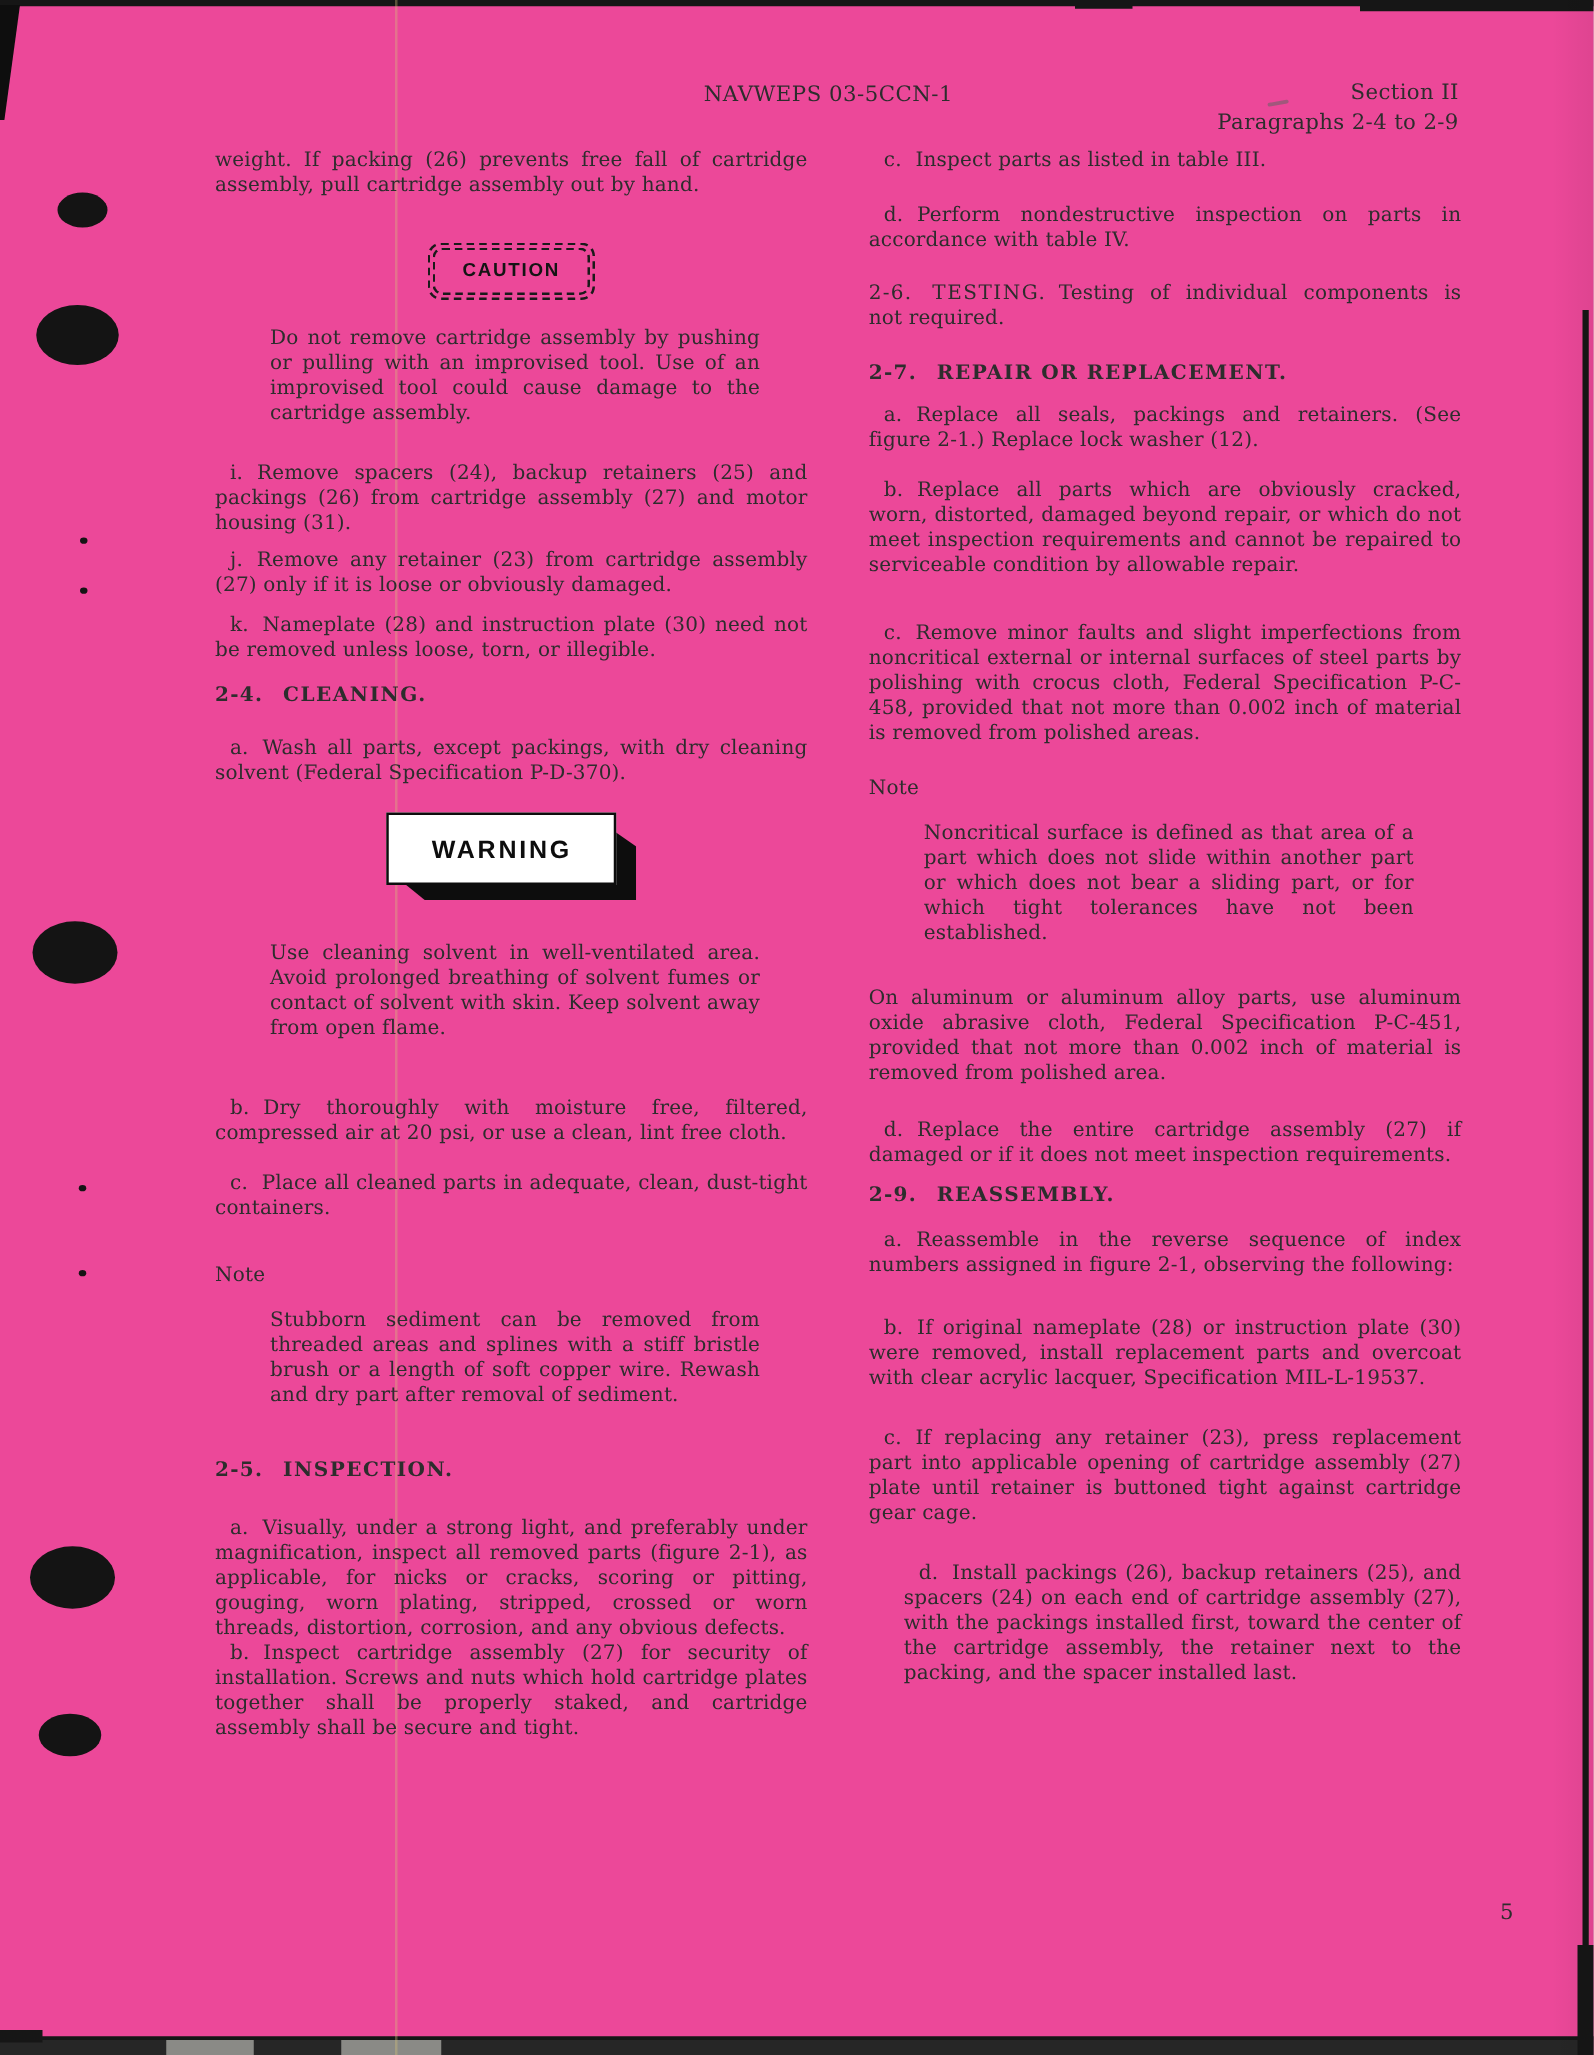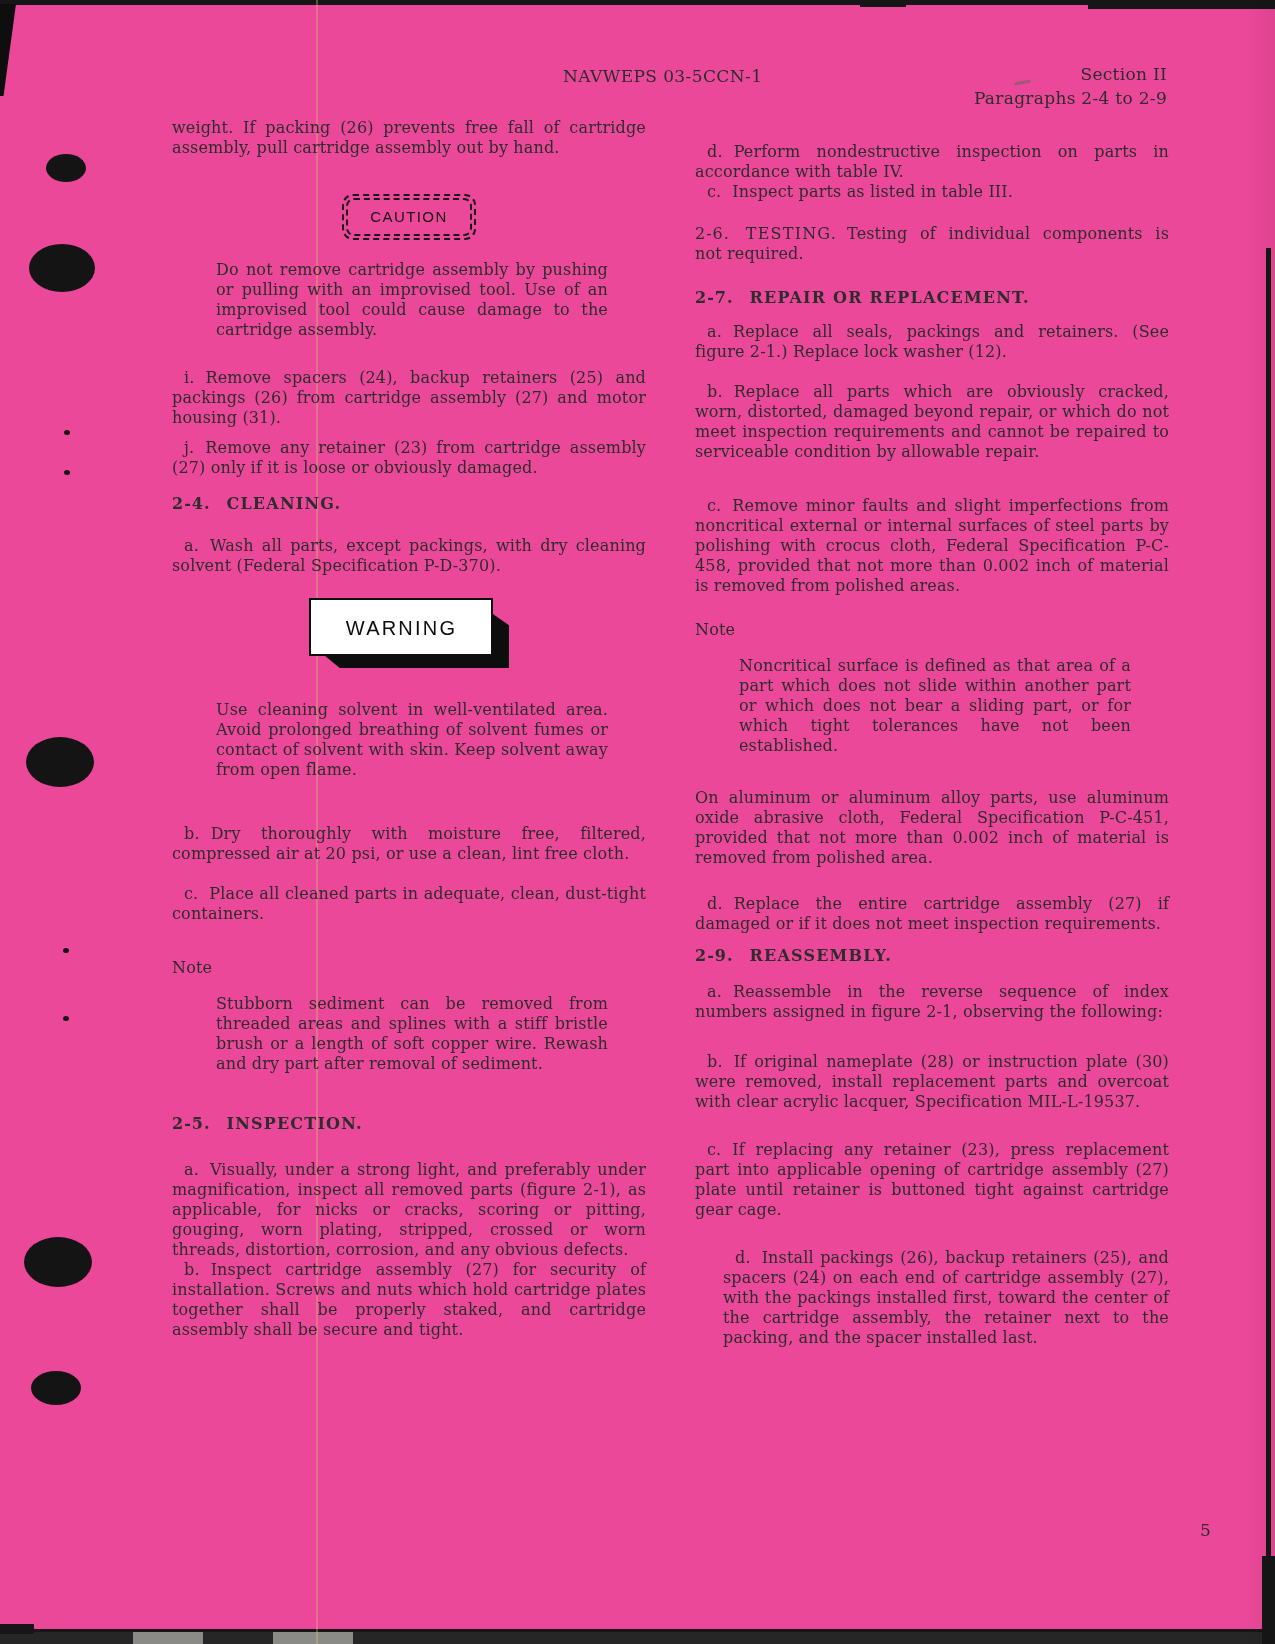--- a/index.html
+++ b/index.html
@@ -39,21 +39,21 @@
   .sec-title{letter-spacing:1.2px;margin-right:10px;}
   .sec-para{margin:0;text-align:justify;text-align-last:left;}
   .inset{margin-left:44px;margin-right:38px;}
   .note-head{margin:0;}
 
   
   .caution-box{position:relative;width:134px;height:46px;margin:36px auto 0;}
   .caution-box .edge1{position:absolute;inset:0;border:2px dashed #1a1a1a;border-radius:11px;}
   .caution-box .edge2{position:absolute;inset:4px;border:2px dashed #1a1a1a;border-radius:8px;}
   .stamp-label{position:absolute;inset:0;display:flex;align-items:center;justify-content:center;
-    font-family:"Liberation Sans",sans-serif;font-weight:400;}
+    font-family:"Liberation Sans",sans-serif;font-weight:700;}
   .caution-box .stamp-label{font-size:15px;letter-spacing:1.4px;color:#141414;}
 
   
   .warning-box{position:relative;width:200px;height:70px;margin:22px auto 0;}
   .warning-box .shadow{position:absolute;left:14px;top:13px;width:186px;height:57px;background:#0d0d0d;
     clip-path:polygon(0 0,89% 0,100% 25%,100% 100%,9% 100%,0 76%);}
   .warning-box .face{position:absolute;left:0;top:0;width:180px;height:54px;background:#fff;border:2.5px solid #0d0d0d;}
   .warning-box .stamp-label{width:185px;height:59px;font-size:20px;letter-spacing:2.2px;color:#0d0d0d;}
 
   .page-number{position:absolute;left:1200px;top:1520px;font-size:17px;}
@@ -100,20 +100,21 @@
     <div class="caution-box">
       <div class="edge1"></div>
       <div class="edge2"></div>
       <div class="stamp-label">CAUTION</div>
     </div>
 
     <p class="para inset" style="margin-top:20px;">Do not remove cartridge assembly by pushing or pulling with an improvised tool.  Use of an improvised tool could cause damage to the cartridge assembly.</p>
 
     <p class="para item" style="margin-top:28px;"><span class="item-label">i.</span><span>Remove spacers (24), backup retainers (25) and packings (26) from cartridge assembly (27) and motor housing (31).</span></p>
     <p class="para item" style="margin-top:10px;"><span class="item-label">j.</span><span>Remove any retainer (23) from cartridge assembly (27) only if it is loose or obviously damaged.</span></p>
+    <p class="para item" style="margin-top:12px;"><span class="item-label">k.</span><span>Nameplate (28) and instruction plate (30) need not be removed unless loose, torn, or illegible.</span></p>
 
     <p class="sec-head" style="margin-top:16px;"><span class="sec-num">2-4.</span><span class="sec-title">CLEANING.</span></p>
 
     <p class="para item" style="margin-top:22px;"><span class="item-label">a.</span><span>Wash all parts, except packings, with dry cleaning solvent (Federal Specification P-D-370).</span></p>
 
     <div class="warning-box">
       <div class="shadow"></div>
       <div class="face"></div>
       <div class="stamp-label">WARNING</div>
     </div>
@@ -126,22 +127,22 @@
     <p class="note-head" style="margin-top:34px;">Note</p>
     <p class="para inset" style="margin-top:16px;">Stubborn sediment can be removed from threaded areas and splines with a stiff bristle brush or a length of soft copper wire.  Rewash and dry part after removal of sediment.</p>
 
     <p class="sec-head" style="margin-top:40px;"><span class="sec-num">2-5.</span><span class="sec-title">INSPECTION.</span></p>
 
     <p class="para item" style="margin-top:26px;"><span class="item-label">a.</span><span>Visually, under a strong light, and preferably under magnification, inspect all removed parts (figure 2-1), as applicable, for nicks or cracks, scoring or pitting, gouging, worn plating, stripped, crossed or worn threads, distortion, corrosion, and any obvious defects.</span></p>
     <p class="para item" style=""><span class="item-label">b.</span><span>Inspect cartridge assembly (27) for security of installation.  Screws and nuts which hold cartridge plates together shall be properly staked, and cartridge assembly shall be secure and tight.</span></p>
   </div>
 
   <div class="col col-right">
+    <p class="para item"><span class="item-label">c.</span><span>Inspect parts as listed in table III.</span></p>
     <p class="para item" style="margin-top:24px;"><span class="item-label">d.</span><span>Perform nondestructive inspection on parts in accordance with table IV.</span></p>
-    <p class="para item"><span class="item-label">c.</span><span>Inspect parts as listed in table III.</span></p>
 
     <p class="sec-para" style="margin-top:22px;"><span class="sec-num">2-6.</span><span class="sec-title">TESTING.</span><span>Testing of individual components is not required.</span></p>
 
     <p class="sec-head" style="margin-top:24px;"><span class="sec-num">2-7.</span><span class="sec-title">REPAIR OR REPLACEMENT.</span></p>
 
     <p class="para item" style="margin-top:14px;"><span class="item-label">a.</span><span>Replace all seals, packings and retainers.  (See figure 2-1.)  Replace lock washer (12).</span></p>
     <p class="para item" style="margin-top:20px;"><span class="item-label">b.</span><span>Replace all parts which are obviously cracked, worn, distorted, damaged beyond repair, or which do not meet inspection requirements and cannot be repaired to serviceable condition by allowable repair.</span></p>
     <p class="para item" style="margin-top:34px;"><span class="item-label">c.</span><span>Remove minor faults and slight imperfections from noncritical external or internal surfaces of steel parts by polishing with crocus cloth, Federal Specification P-C-458, provided that not more than 0.002 inch of material is removed from polished areas.</span></p>
 
     <p class="note-head" style="margin-top:24px;">Note</p>

